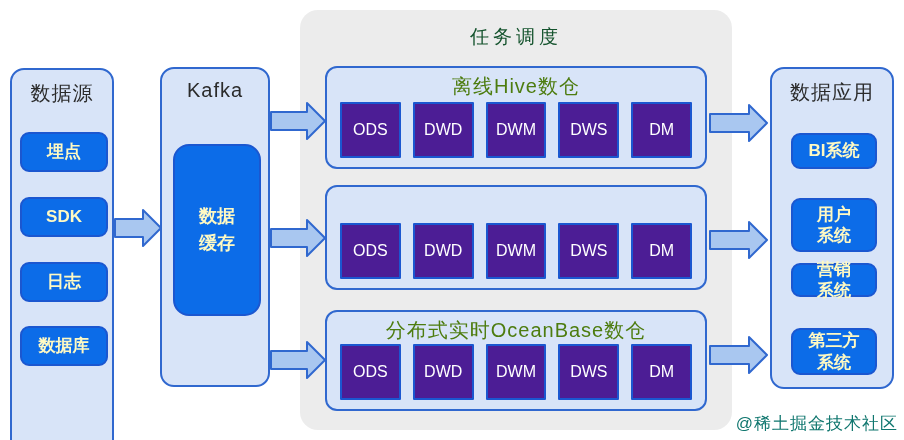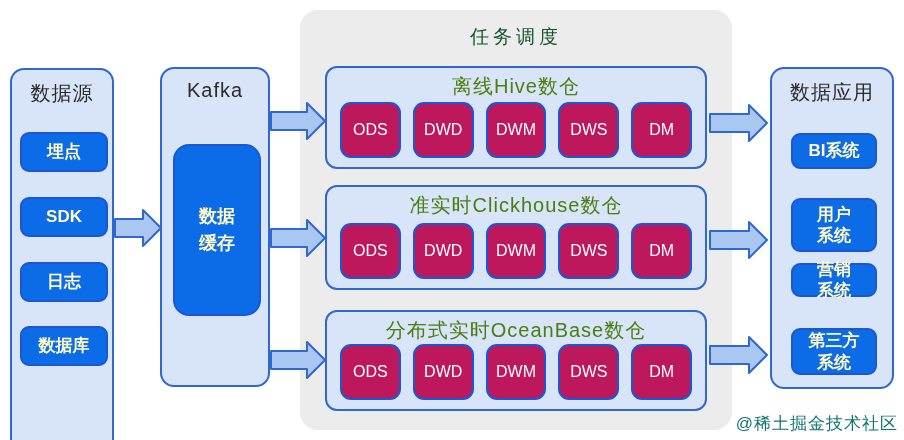--- a/index.html
+++ b/index.html
@@ -47,21 +47,21 @@
     background:#d8e4f8;border:2px solid #3068cf;border-radius:12px;
     box-sizing:border-box;display:flex;flex-direction:column;
   }
   .wh-title{
     margin-top:5px;text-align:center;font-size:20px;color:#4d7c0f;letter-spacing:1px;
   }
   .layer-strip{
     display:flex;gap:12px;padding:0 13px;margin-top:auto;margin-bottom:9px;
   }
   .layer-box{
-    flex:1;height:56px;background:#be185d;border:2px solid #1b57d0;border-radius:11px;
+    flex:1;height:56px;background:#4c1d95;border:2px solid #1b57d0;border-radius:1px;
     color:#fff;display:flex;align-items:center;justify-content:center;
     font-size:16px;font-weight:500;box-sizing:border-box;
   }
   
   .arrow{position:absolute;overflow:visible;}
   .arrow polygon{fill:#a9c7f0;stroke:#3068cf;stroke-width:2;stroke-linejoin:round;}
   
   .watermark{
     position:absolute;right:6px;top:412px;font-size:17px;color:#0f766e;letter-spacing:1px;
   }
@@ -79,21 +79,20 @@
       <div class="layer-strip">
         <div class="layer-box">ODS</div>
         <div class="layer-box">DWD</div>
         <div class="layer-box">DWM</div>
         <div class="layer-box">DWS</div>
         <div class="layer-box">DM</div>
       </div>
     </div>
 
     <div class="wh-row" style="top:175px;height:105px;">
-      <div class="wh-title">准实时Clickhouse数仓</div>
       <div class="layer-strip">
         <div class="layer-box">ODS</div>
         <div class="layer-box">DWD</div>
         <div class="layer-box">DWM</div>
         <div class="layer-box">DWS</div>
         <div class="layer-box">DM</div>
       </div>
     </div>
 
     <div class="wh-row" style="top:300px;height:101px;">

